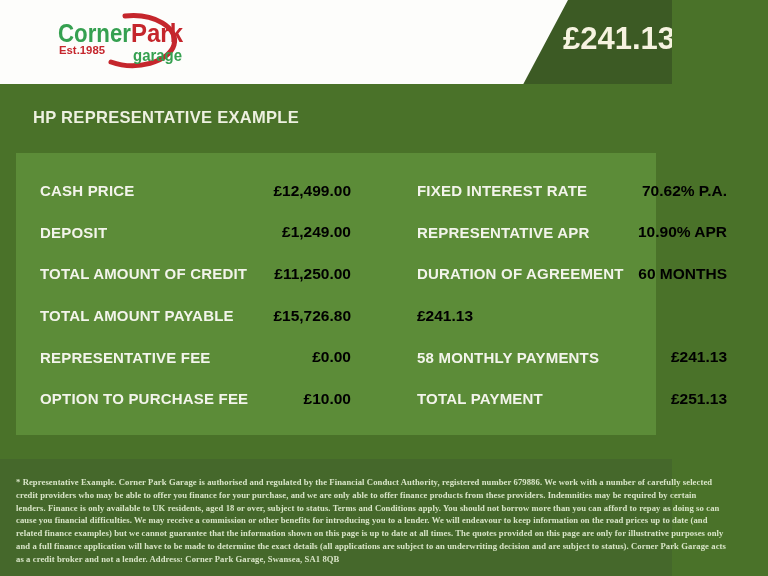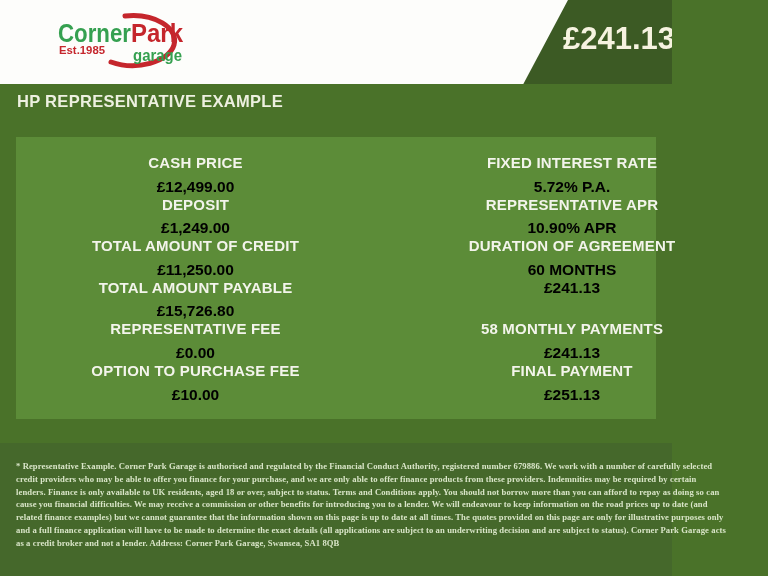--- a/index.html
+++ b/index.html
@@ -28,32 +28,32 @@
   .price-amount{
     font-size:31px;font-weight:bold;color:#f6f3e0;letter-spacing:0px;
   }
   .price-suffix{
     font-size:12.5px;font-weight:bold;color:#f6f3e0;letter-spacing:.6px;
   }
 
   
   .main{height:359px;background:#4a7229;}
   .title{
-    margin:0;padding:6px 0 0 17px;
+    margin:16px;padding:6px 0 0 17px;
     font-size:16.5px;line-height:22px;font-weight:bold;
     color:#edf0e0;letter-spacing:.3px;
   }
   .panel{
     margin:25px 16px 0;height:282px;box-sizing:border-box;
     background:#5c8c38;
     display:grid;grid-template-columns:311px 310px;column-gap:66px;
     padding:17px 25px 0 24px;
   }
   .frow{
-    height:41.6px;display:flex;justify-content:space-between;align-items:center;flex-direction:column;
+    height:41.6px;display:flex;justify-content:space-between;align-items:center;
   }
   .lbl{
     font-size:15px;font-weight:bold;color:#f3f4eb;letter-spacing:.2px;white-space:nowrap;
   }
   .val{
     font-size:15.5px;font-weight:bold;color:#000000;white-space:nowrap;
   }
 
   
   .footer{
@@ -116,39 +116,39 @@
         </div>
         <div class="frow">
           <span class="lbl">OPTION TO PURCHASE FEE</span>
           <span class="val">£10.00</span>
         </div>
       </div>
 
       <div class="col">
         <div class="frow">
           <span class="lbl">FIXED INTEREST RATE</span>
-          <span class="val">5.72% P.A.</span>
+          <span class="val">70.62% P.A.</span>
         </div>
         <div class="frow">
           <span class="lbl">REPRESENTATIVE APR</span>
           <span class="val">10.90% APR</span>
         </div>
         <div class="frow">
           <span class="lbl">DURATION OF AGREEMENT</span>
           <span class="val">60 MONTHS</span>
         </div>
         <div class="frow">
           <span class="val">£241.13</span>
         </div>
         <div class="frow">
           <span class="lbl">58 MONTHLY PAYMENTS</span>
           <span class="val">£241.13</span>
         </div>
         <div class="frow">
-          <span class="lbl">FINAL PAYMENT</span>
+          <span class="lbl">TOTAL PAYMENT</span>
           <span class="val">£251.13</span>
         </div>
       </div>
 
     </section>
   </main>
 
   <footer class="footer">
     <p class="disclaimer">* Representative Example. Corner Park Garage is authorised and regulated by the Financial Conduct Authority, registered number 679886. We work with a number of carefully selected credit providers who may be able to offer you finance for your purchase, and we are only able to offer finance products from these providers. Indemnities may be required by certain lenders. Finance is only available to UK residents, aged 18 or over, subject to status. Terms and Conditions apply. You should not borrow more than you can afford to repay as doing so can cause you financial difficulties. We may receive a commission or other benefits for introducing you to a lender. We will endeavour to keep information on the road prices up to date (and related finance examples) but we cannot guarantee that the information shown on this page is up to date at all times. The quotes provided on this page are only for illustrative purposes only and a full finance application will have to be made to determine the exact details (all applications are subject to an underwriting decision and are subject to status). Corner Park Garage acts as a credit broker and not a lender. Address: Corner Park Garage, Swansea, SA1 8QB</p>
   </footer>

